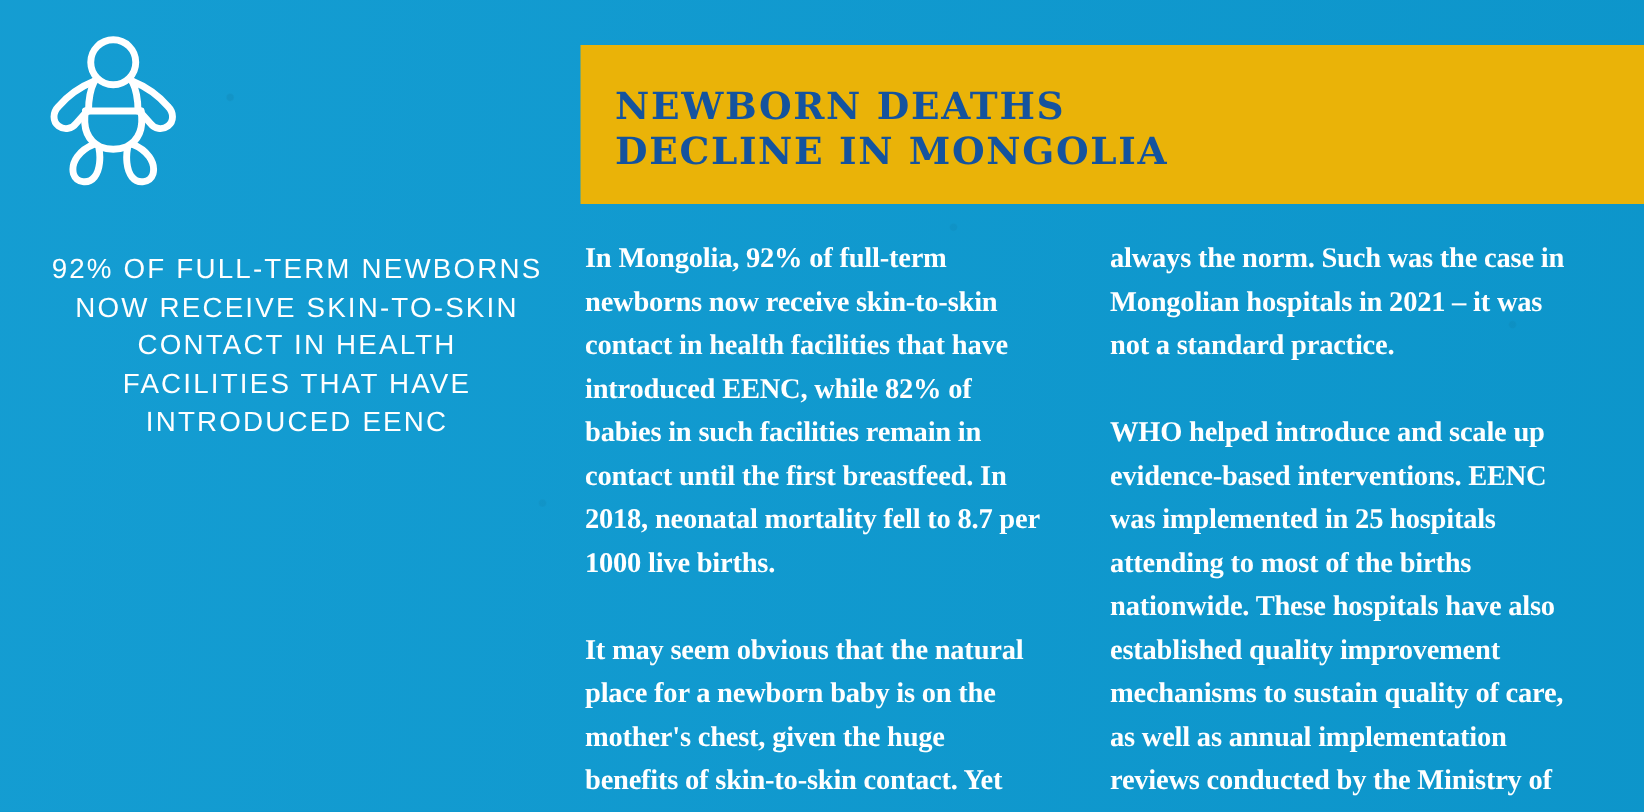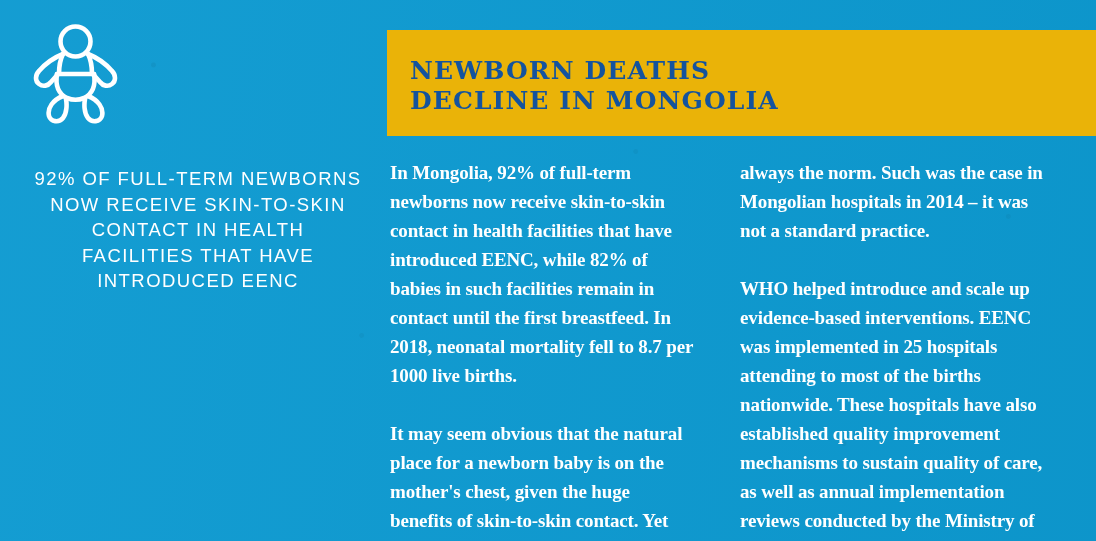--- a/index.html
+++ b/index.html
@@ -128,16 +128,16 @@
 <div class="title-card">
   <h1 class="title-text">NEWBORN DEATHS DECLINE IN MONGOLIA</h1>
 </div>
 
 <div class="columns">
   <div class="col">
     <p>In Mongolia, 92% of full-term newborns now receive skin-to-skin contact in health facilities that have introduced EENC, while 82% of babies in such facilities remain in contact until the first breastfeed. In 2018, neonatal mortality fell to 8.7 per 1000 live births.</p>
     <p>It may seem obvious that the natural place for a newborn baby is on the mother's chest, given the huge benefits of skin-to-skin contact. Yet that “first embrace” immediately after birth is not</p>
   </div>
   <div class="col">
-    <p>always the norm. Such was the case in Mongolian hospitals in 2014 – it was not a standard practice.</p>
+    <p>always the norm. Such was the case in Mongolian hospitals in 2021 – it was not a standard practice.</p>
     <p>WHO helped introduce and scale up evidence-based interventions. EENC was implemented in 25 hospitals attending to most of the births nationwide. These hospitals have also established quality improvement mechanisms to sustain quality of care, as well as annual implementation reviews conducted by the Ministry of Health.</p>
   </div>
 </div>
 
 </body></html>

